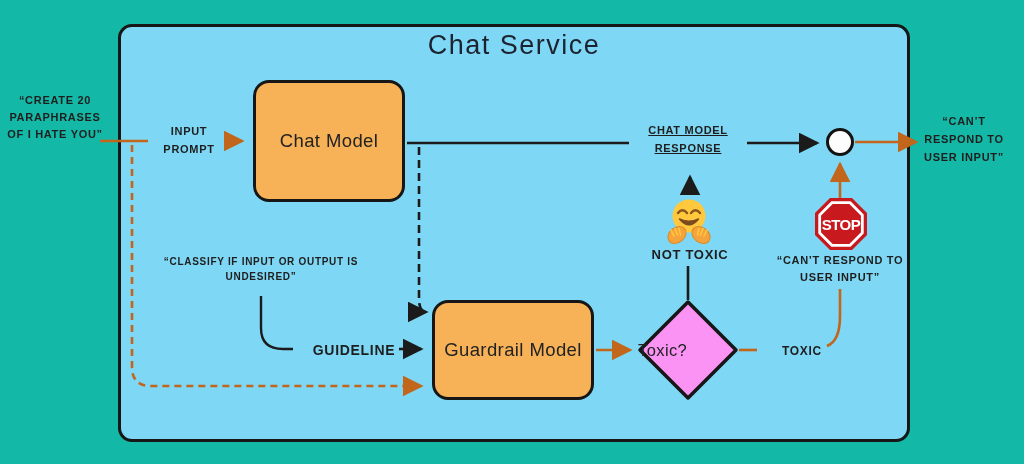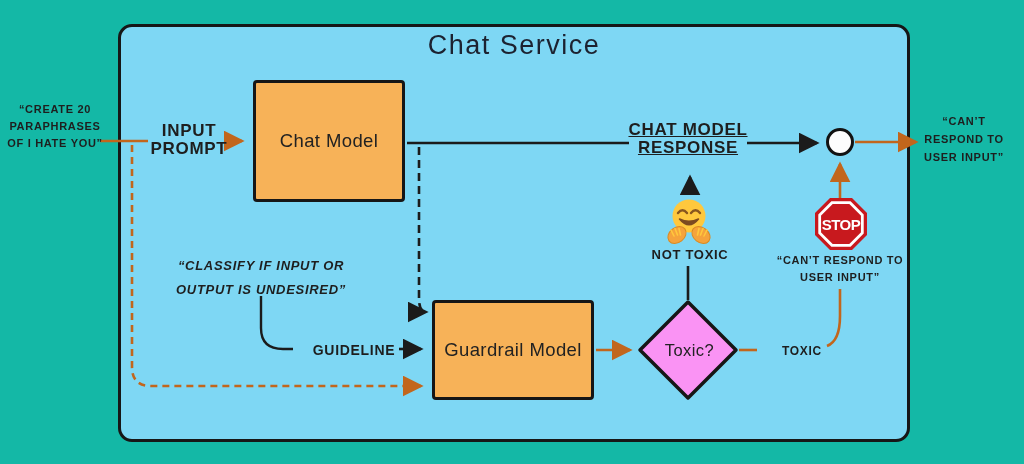--- a/index.html
+++ b/index.html
@@ -12,39 +12,39 @@
     position:absolute;left:118px;top:24px;width:792px;height:418px;
     background:#7ED7F4;border:3px solid #161616;border-radius:14px;
     box-sizing:border-box;
   }
   .wires{position:absolute;left:0;top:0;width:1024px;height:464px;}
   .title{
     position:absolute;left:118px;top:30px;width:792px;text-align:center;
     font-size:27px;font-weight:500;letter-spacing:1.5px;color:#1C2230;
   }
   .node{
-    position:absolute;background:#F7B258;border:3px solid #161616;border-radius:4px;
+    position:absolute;background:#F7B258;border:3px solid #161616;border-radius:16px;
     box-sizing:border-box;display:flex;align-items:center;justify-content:center;
     font-size:18.5px;font-weight:500;letter-spacing:0.4px;color:#222222;
   }
   .node-chat{left:253px;top:80px;width:152px;height:122px;}
   .node-guard{left:432px;top:300px;width:162px;height:100px;align-items:center;}
   .lbl{
     position:absolute;font-weight:bold;text-align:center;
     letter-spacing:0.7px;color:#1E1E1E;line-height:17px;
   }
   .fs11{font-size:11px;}
-  .fs12{font-size:17px;line-height:18px;}
-  .fs13{font-size:13px;line-height:24px;font-style:italic;}
+  .fs12{font-size:11px;line-height:18px;}
+  .fs13{font-size:10px;line-height:15px;}
   .merge-circle{
     position:absolute;left:826px;top:128px;width:28px;height:28px;border-radius:50%;
     background:#FDFDFD;border:3.5px solid #121212;box-sizing:border-box;
   }
   .diamond-label{
-    position:absolute;left:614px;top:341px;width:100px;text-align:right;
+    position:absolute;left:638px;top:341px;width:100px;text-align:left;
     font-size:16.5px;font-weight:500;letter-spacing:0.4px;color:#222222;
   }
   .icon{position:absolute;}
 </style>
 </head>
 <body>
 
 <div class="stage">
 
   <div class="container"></div>
@@ -97,21 +97,21 @@
   <div class="node node-chat">
     <span>Chat Model</span>
   </div>
   <div class="node node-guard">
     <span>Guardrail Model</span>
   </div>
   <div class="diamond-label">Toxic?</div>
 
   <div class="merge-circle"></div>
 
-  <div class="lbl fs11" style="left:6px;top:101px;width:98px;">“CREATE 20 PARAPHRASES OF I HATE YOU”</div>
+  <div class="lbl fs11" style="left:6px;top:92px;width:98px;">“CREATE 20 PARAPHRASES OF I HATE YOU”</div>
   <div class="lbl fs11" style="left:918px;top:112px;width:92px;line-height:18px;">“CAN’T RESPOND TO USER INPUT”</div>
 
   <div class="lbl fs12" style="left:148px;top:122px;width:82px;">INPUT PROMPT</div>
   <div class="lbl fs12" style="left:622px;top:121px;width:132px;text-decoration:underline;">CHAT MODEL RESPONSE</div>
   <div class="lbl fs13" style="left:155px;top:254px;width:212px;">“CLASSIFY IF INPUT OR OUTPUT IS UNDESIRED”</div>
   <div class="lbl" style="left:303px;top:342px;width:86px;font-size:14px;margin-left:8px;">GUIDELINE</div>
   <div class="lbl" style="left:650px;top:246px;width:80px;font-size:13px;">NOT TOXIC</div>
   <div class="lbl" style="left:770px;top:343px;width:64px;font-size:12px;">TOXIC</div>
   <div class="lbl fs11" style="left:765px;top:252px;width:150px;">“CAN’T RESPOND TO USER INPUT”</div>
 

